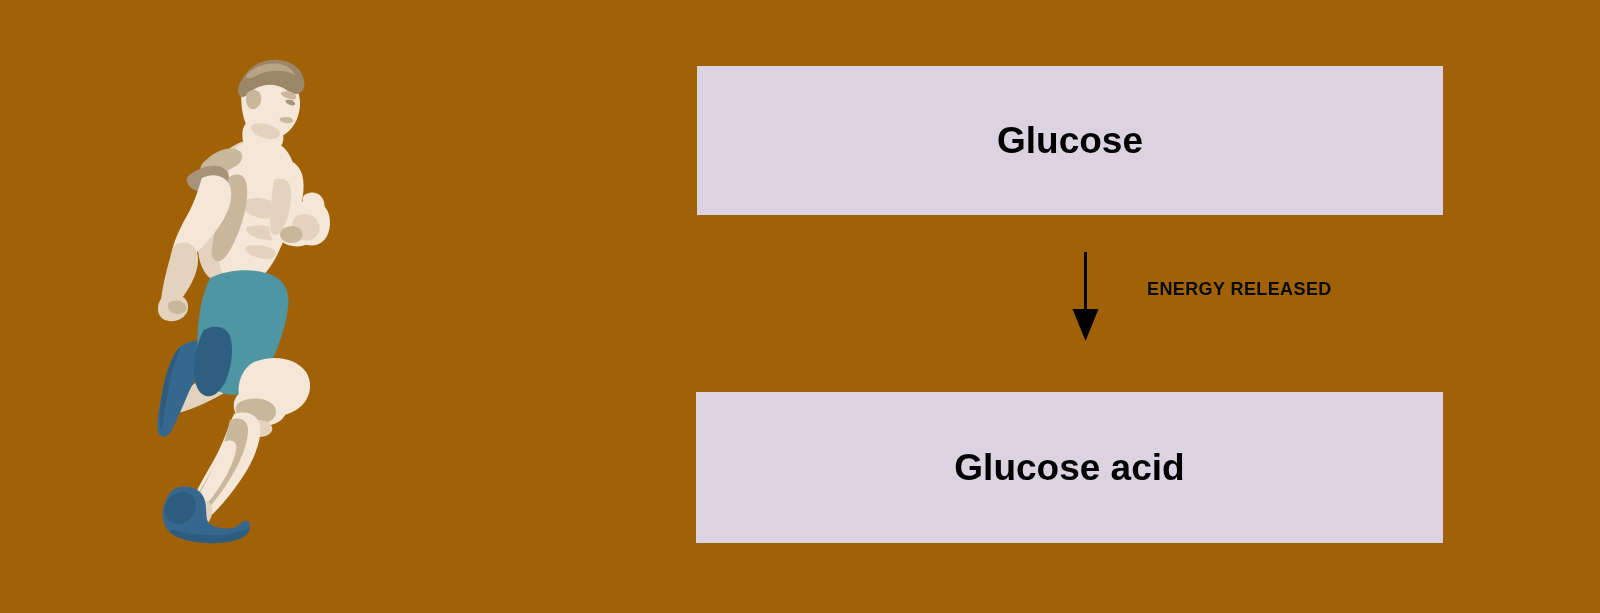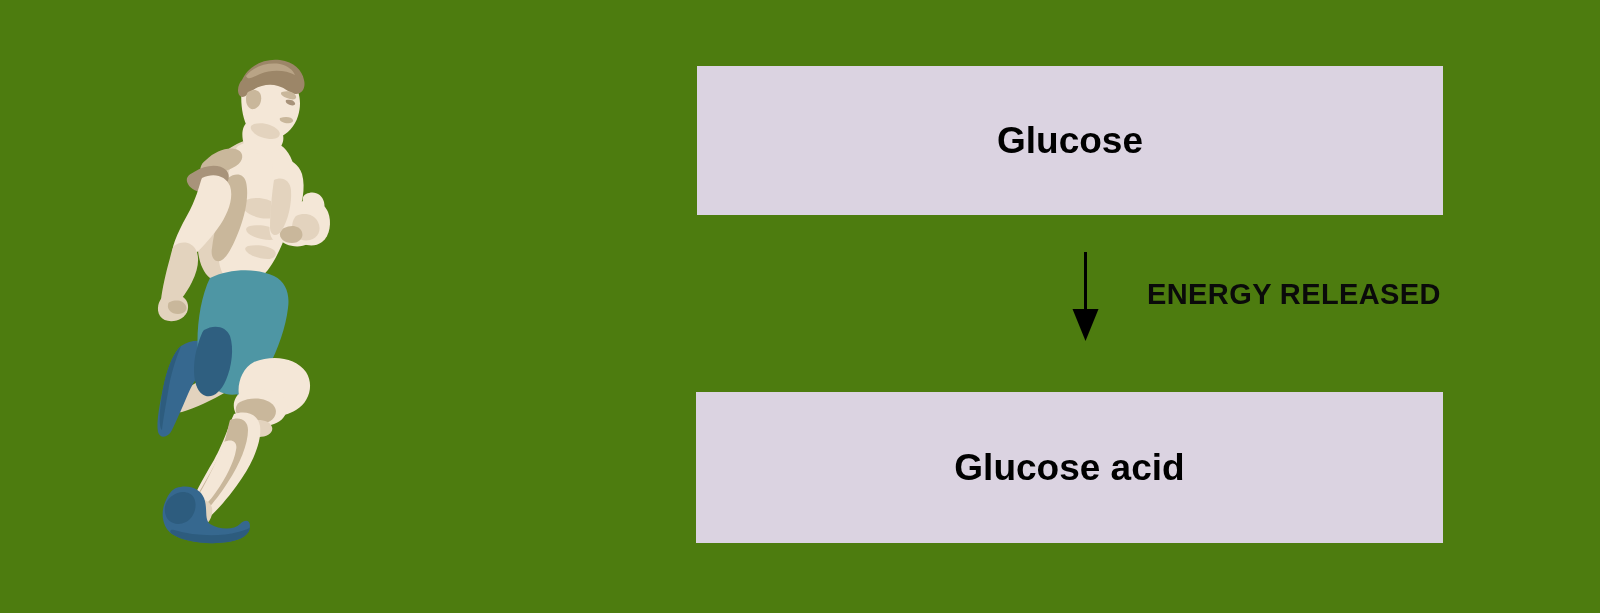--- a/index.html
+++ b/index.html
@@ -11,21 +11,21 @@
     width: 1600px;
     height: 613px;
     background: #ffffff;
     font-family: "Liberation Sans", sans-serif;
     overflow: hidden;
   }
   #canvas {
     position: relative;
     width: 1600px;
     height: 613px;
-    background: #4d7c0f;
+    background: #a16207;
   }
 
   
   #runner-illustration {
     position: absolute;
     left: 150px;
     top: 50px;
     width: 200px;
     height: 500px;
   }
@@ -87,21 +87,21 @@
     width: 60px;
     height: 105px;
   }
 
   #energy-released-label {
     position: absolute;
     left: 1147px;
     top: 280px;
     font-family: "Liberation Sans", sans-serif;
     font-weight: bold;
-    font-size: 29px;
+    font-size: 18px;
     letter-spacing: 0.4px;
     line-height: 1;
     color: #0a0a0a;
     white-space: nowrap;
   }
 </style>
 </head>
 <body>
 
 <div id="canvas">

